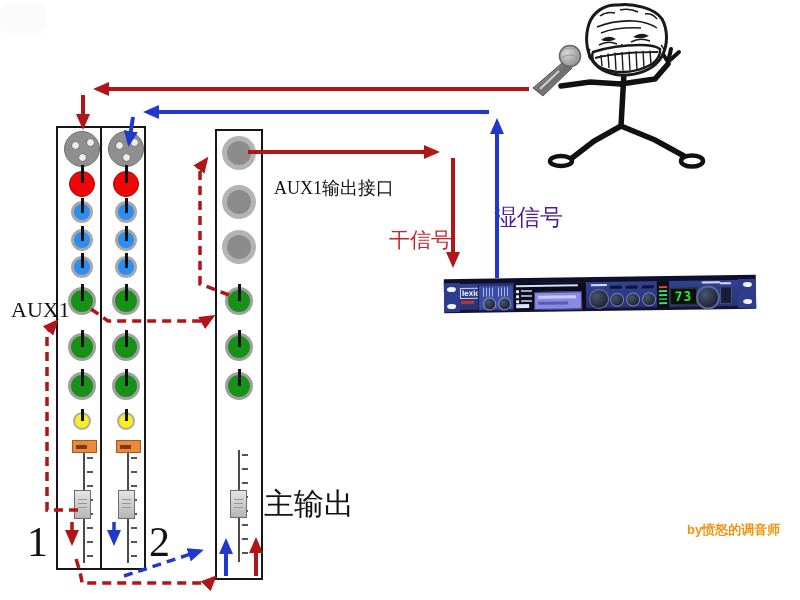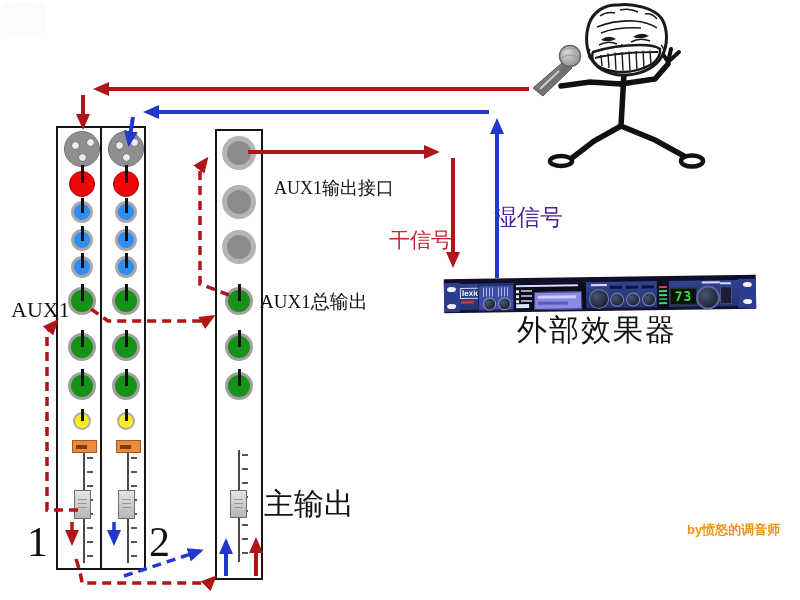--- a/index.html
+++ b/index.html
@@ -211,24 +211,22 @@
     <div class="rlabel" style="left:276px;top:7px;width:11px;"></div>
     <div class="abs" style="left:276px;top:11px;width:10px;height:16px;background:#1a1d3a;border:1px solid #49538c;"></div>
     <div class="ear" style="left:294px;width:18px;">
       <div class="earhole" style="left:5px;top:3px;"></div>
       <div class="earhole" style="left:5px;top:20px;"></div>
     </div>
   </div>
 
   <div class="lbl" style="left:11px;top:298px;font-size:22px;">AUX1</div>
   <div class="lbl" style="left:274px;top:179px;font-size:18px;">AUX1输出接口</div>
-  <div class="lbl" style="left:260px;top:292px;font-size:19px;">AUX1总输出</div>
   <div class="lbl" style="left:389px;top:229px;font-size:21px;color:#c4252b;">干信号</div>
   <div class="lbl" style="left:494px;top:206px;font-size:23px;color:#4c1d95;">湿信号</div>
-  <div class="lbl" style="left:517px;top:314px;font-size:30px;letter-spacing:2px;">外部效果器</div>
   <div class="lbl" style="left:264px;top:488px;font-size:30px;">主输出</div>
   <div class="lbl" style="left:27px;top:520px;font-size:42px;">1</div>
   <div class="lbl" style="left:149px;top:520px;font-size:42px;">2</div>
   <div class="lbl" style="left:687px;top:523px;font-size:13px;font-weight:bold;color:#f0940f;font-family:'Liberation Sans',sans-serif;">by愤怒的调音师</div>
 
   <svg id="wires" width="800" height="600" viewBox="0 0 800 600">
     <defs>
       <marker id="ar" markerUnits="userSpaceOnUse" markerWidth="16" markerHeight="14" refX="12" refY="7" orient="auto">
         <path d="M0 0 L16 7 L0 14 Z" fill="#b01518"></path>
       </marker>

